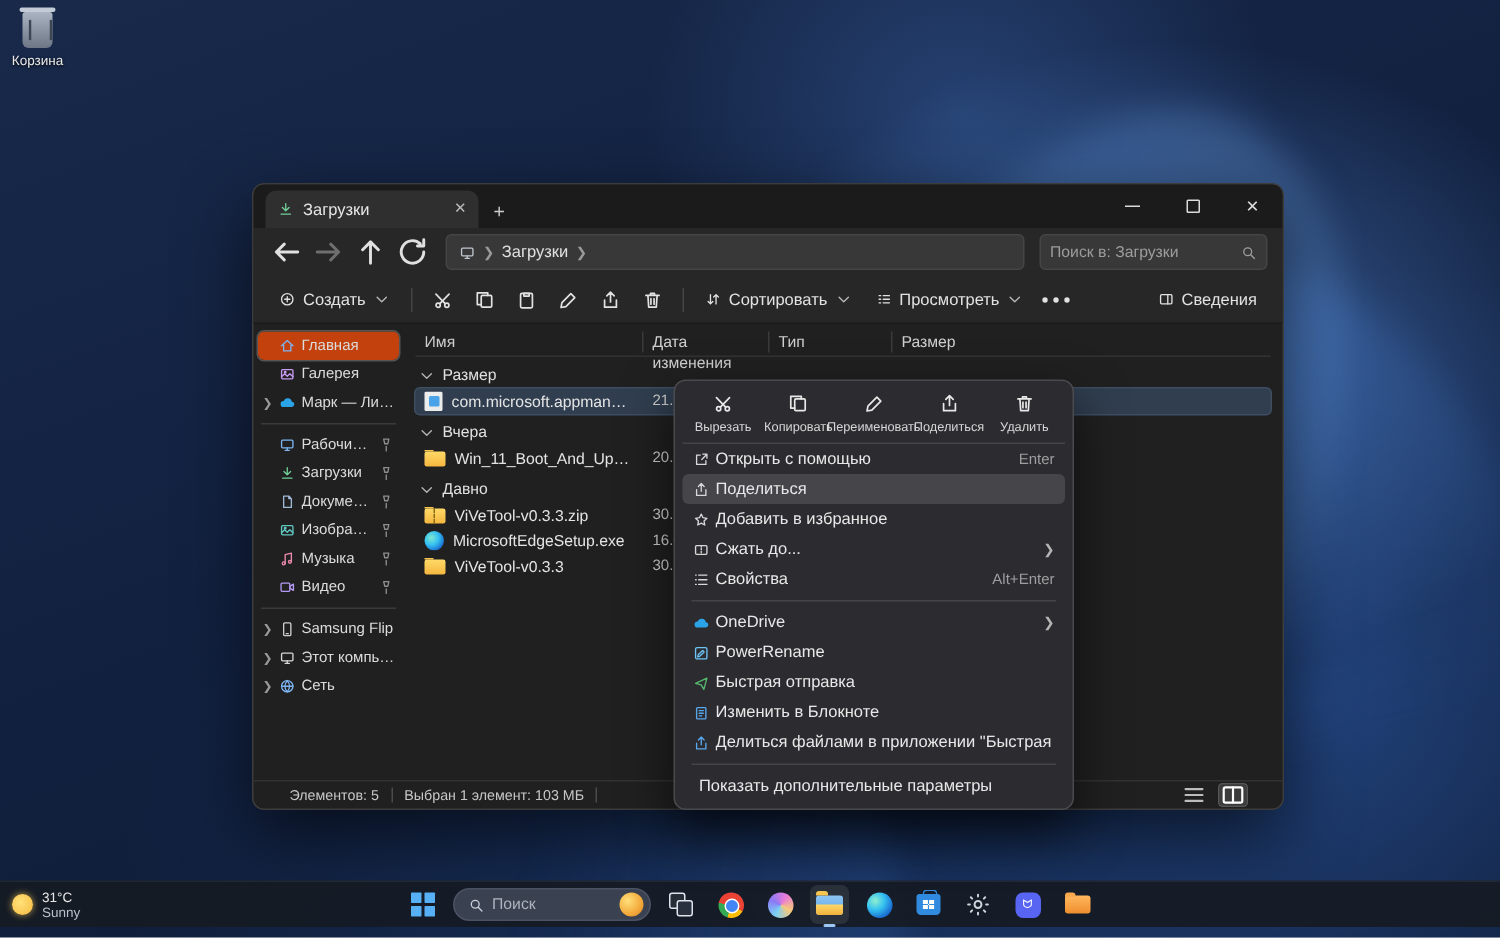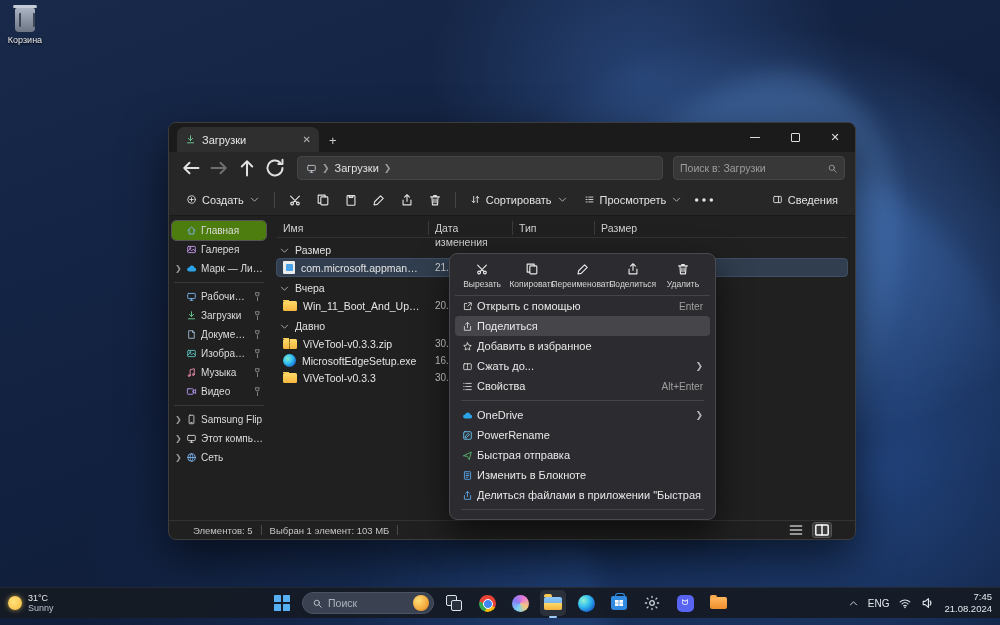--- a/index.html
+++ b/index.html
@@ -35,35 +35,35 @@
   .newtab{margin-left:10px;margin-bottom:4px;color:#ccc;font-size:13px}
   .win-controls{position:absolute;right:0;top:0;height:100%;display:flex}
   .win-btn{width:40px;height:100%;display:flex;align-items:center;justify-content:center;color:#dcdcdc;font-size:11px}
   .win-btn .maxbox{width:9px;height:9px;border:1px solid #dcdcdc;border-radius:1px}
   .win-btn .minline{width:10px;height:1px;background:#dcdcdc}
   .navbar{height:32px;background:#272727;display:flex;align-items:center;gap:4px;padding:0 10px;flex:none}
   .nav-btn{width:24px;height:24px;border-radius:4px;display:flex;align-items:center;justify-content:center;color:#e0e0e0}
   .nav-btn.dis{color:#6f6f6f}
   .addr{flex:1;height:24px;margin:0 6px;background:#383838;border:1px solid #454545;border-radius:4px;display:flex;align-items:center;gap:5px;padding:0 8px;font-size:11px;color:#e0e0e0}
   .addr .crumb-sep{color:#9a9a9a;font-size:9px}
-  .searchbox{width:172px;height:24px;background:#383838;border:1px solid #454545;border-radius:4px;display:flex;align-items:center;padding:0 6px;gap:4px}
+  .searchbox{width:152px;height:24px;background:#383838;border:1px solid #454545;border-radius:4px;display:flex;align-items:center;padding:0 6px;gap:4px}
   .searchbox input{flex:1;min-width:0;background:transparent;border:none;outline:none;color:#ddd;font-size:10.5px}
   .searchbox input::placeholder{color:#9d9d9d}
   .toolbar{height:32px;background:#272727;border-bottom:1px solid #1a1a1a;display:flex;align-items:center;padding:0 10px;gap:2px;font-size:11px;color:#e2e2e2;flex:none}
   .tb-group{display:flex;align-items:center;gap:2px}
   .tb-btn{display:flex;align-items:center;gap:5px;padding:4px 7px;border-radius:4px}
   .tb-iconbtn{width:26px;height:24px;display:flex;align-items:center;justify-content:center;border-radius:4px;color:#e2e2e2}
   .tb-sep{width:1px;height:16px;background:#454545;margin:0 5px}
   .toolbar .spacer{flex:1}
   .chev{color:#b9b9b9}
 
   .content{flex:1;display:flex;min-height:0}
   .sidebar{width:100px;flex:none;padding:5px 3px;overflow:hidden;font-size:10px;color:#dcdcdc}
   .side-item{display:flex;align-items:center;gap:4px;height:19px;padding:0 3px;border-radius:4px;white-space:nowrap}
-  .side-item.sel{background:#4d7c0f;outline:1px solid #555}
+  .side-item.sel{background:#c2410c;outline:1px solid #555}
   .side-item .lbl{flex:1;overflow:hidden;text-overflow:ellipsis}
   .side-item .exp{color:#9a9a9a;font-size:8px;width:7px;flex:none}
   .side-sep{height:1px;background:#3a3a3a;margin:4px 2px}
 
   .filearea{flex:1;position:relative;padding-top:2px;font-size:10.5px}
   .cols{display:flex;height:20px;align-items:center;color:#cfcfcf;border-bottom:1px solid #323232;margin:0 8px}
   .col{padding:0 6px;border-right:1px solid #3a3a3a;height:14px;line-height:14px}
   .col.c-name{width:152px}.col.c-date{width:84px}.col.c-type{width:82px}.col.c-size{width:60px;border-right:none}
   .grp-hdr{display:flex;align-items:center;gap:5px;height:18px;padding:0 10px;color:#e0e0e0;margin-top:3px}
   .file-row{display:flex;align-items:center;height:17px;margin:0 8px;border-radius:3px;color:#e4e4e4}
@@ -691,20 +691,24 @@
       </div>
       <div class="mi">
         <span class="ico sm" style="color: rgb(89, 168, 238);">
           <svg viewBox="0 0 16 16" fill="none" stroke="currentColor" stroke-width="1.3" stroke-linecap="round" stroke-linejoin="round">
             <path d="M8 9.5V2.5M5.2 4.8L8 2 10.8 4.8M3.5 8v5.5h9V8"></path>
           </svg>
         </span>
         <span class="lbl">Делиться файлами в приложении "Быстрая</span>
       </div>
       <div class="mi-sep"></div>
+      <div class="mi">
+        <span class="ico sm"></span>
+        <span class="lbl">Показать дополнительные параметры</span>
+      </div>
     </div>
 </div>
 
 <div id="taskbar">
   <div class="weather">
     <span class="sun"></span>
     <span>
       <div>31°C</div>
       <div class="cond">Sunny</div>
     </span>
@@ -759,37 +763,13 @@
           </span>
         </div>
         <div class="tb-app">
           <span class="disc">ᗢ</span>
         </div>
         <div class="tb-app">
           <span class="fold-or"></span>
         </div>
       </span>
   </div>
-  <div class="tray">
-    <span class="ico sm" id="tray-chev">
-        <svg viewBox="0 0 16 16" fill="none" stroke="currentColor" stroke-width="1.3" stroke-linecap="round" stroke-linejoin="round">
-          <path d="M3.5 10l4.5-4.5L12.5 10"></path>
-        </svg>
-      </span>
-    <span>ENG</span>
-    <span class="ico" id="tray-wifi">
-        <svg viewBox="0 0 16 16" fill="none" stroke="currentColor" stroke-width="1.3" stroke-linecap="round" stroke-linejoin="round">
-          <path d="M2.5 6.8a8 8 0 0 1 11 0M4.6 9a5 5 0 0 1 6.8 0M6.6 11.2a2.3 2.3 0 0 1 2.8 0"></path>
-          <circle cx="8" cy="13" r=".9" fill="currentColor" stroke="none"></circle>
-        </svg>
-      </span>
-    <span class="ico" id="tray-vol">
-        <svg viewBox="0 0 16 16" fill="none" stroke="currentColor" stroke-width="1.3" stroke-linecap="round" stroke-linejoin="round">
-          <path d="M2.5 6.2v3.6h2.3L8.5 13V3L4.8 6.2z"></path>
-          <path d="M10.3 5.6a3.6 3.6 0 0 1 0 4.8"></path>
-        </svg>
-      </span>
-    <span class="clock">
-      <div>7:45</div>
-      <div>21.08.2024</div>
-    </span>
-  </div>
 </div>
 
 </body></html>

